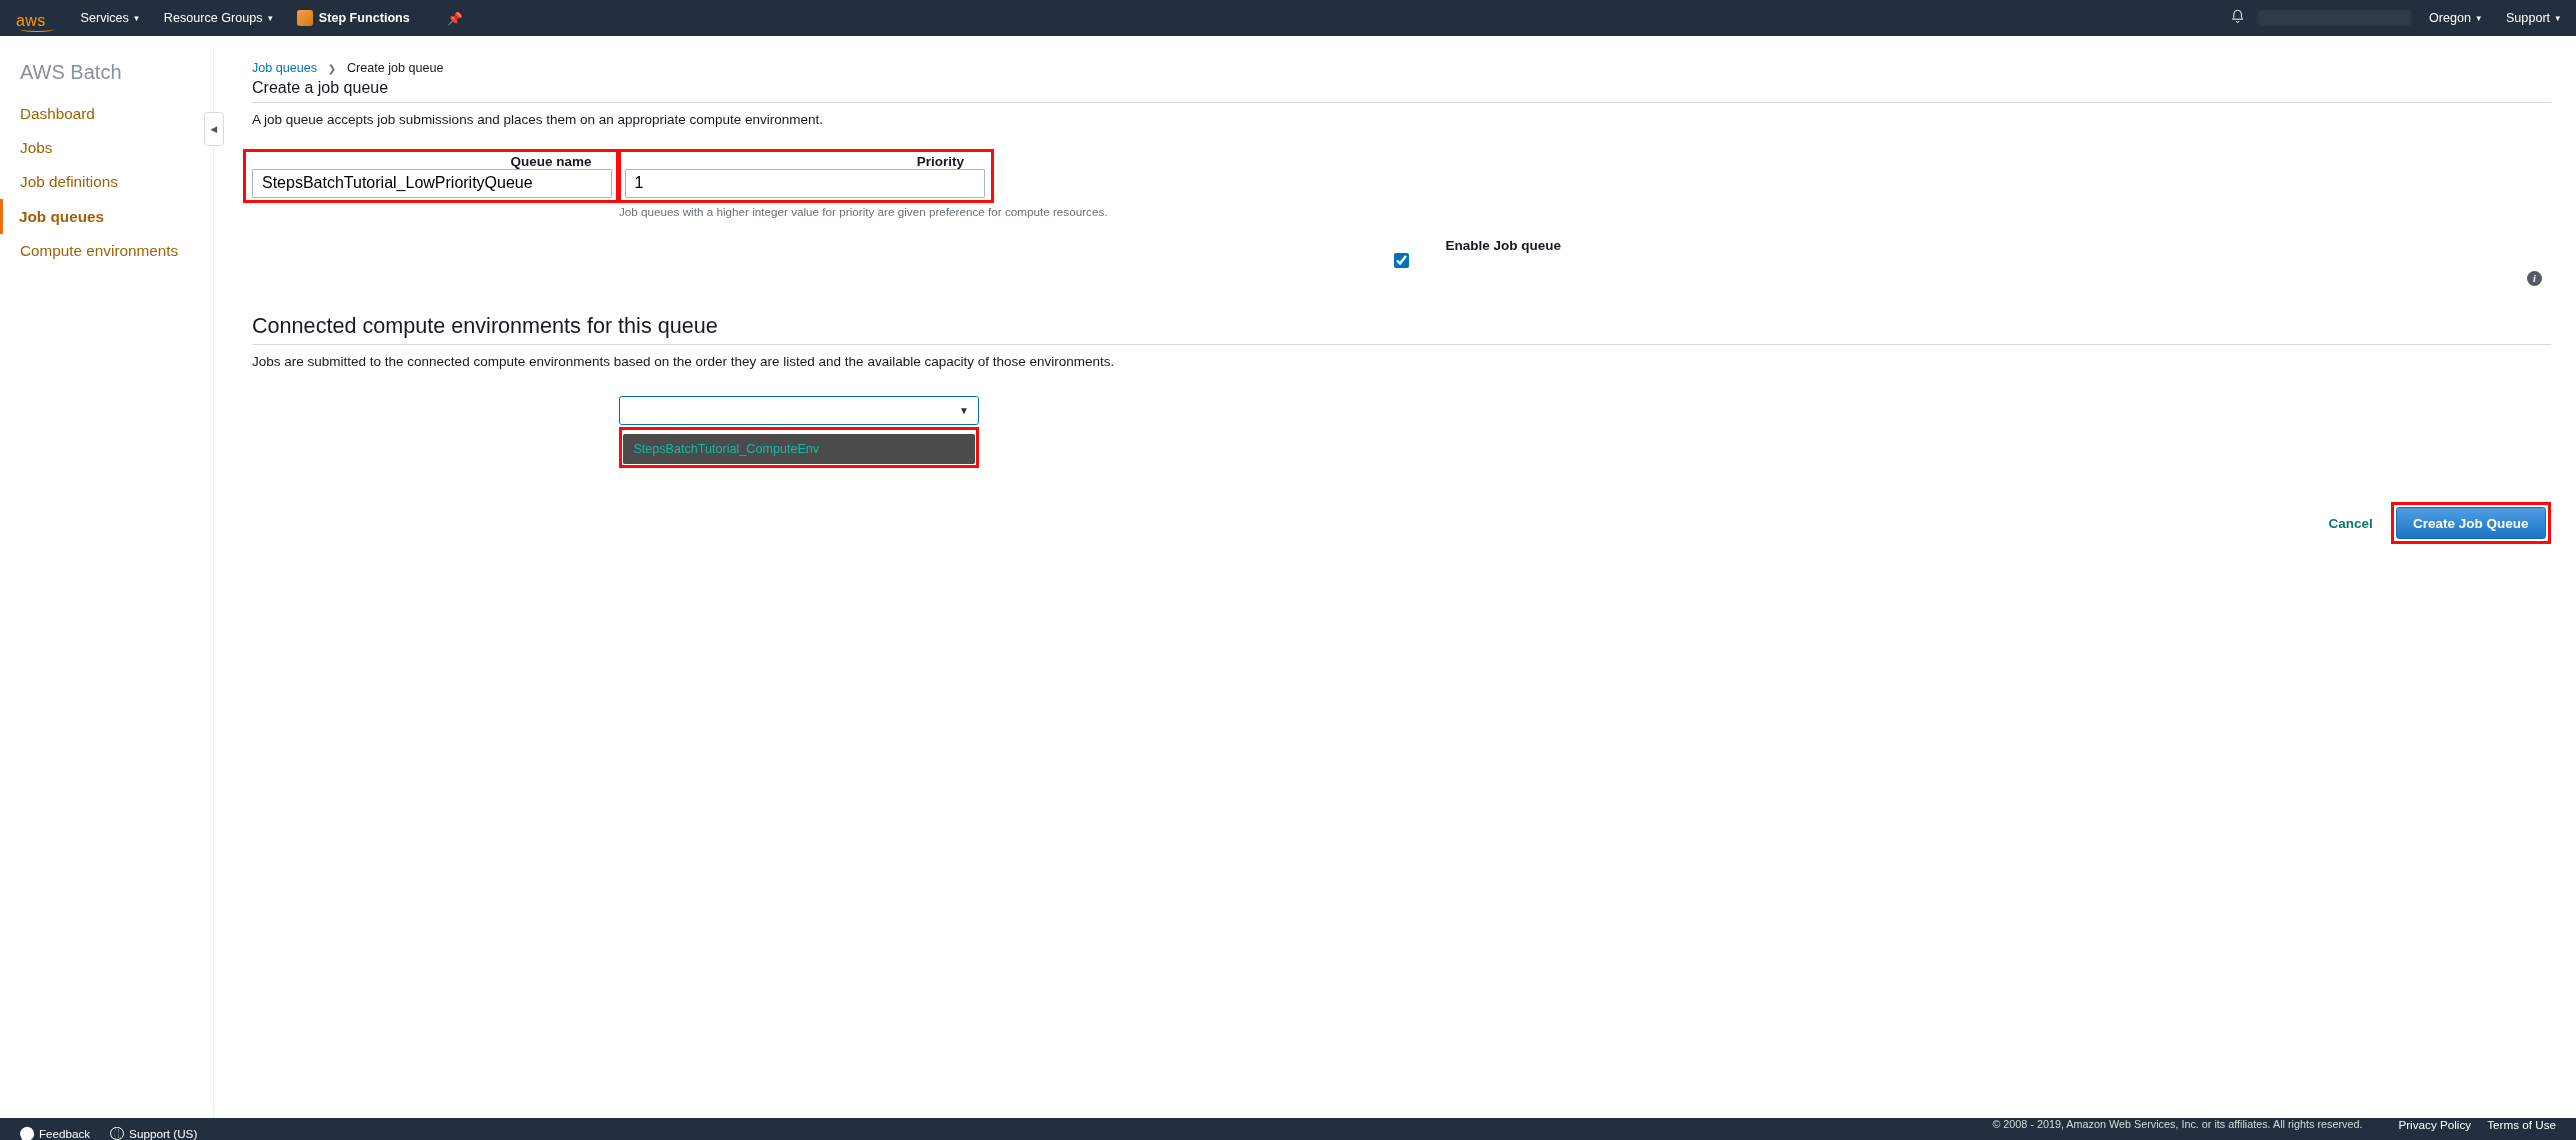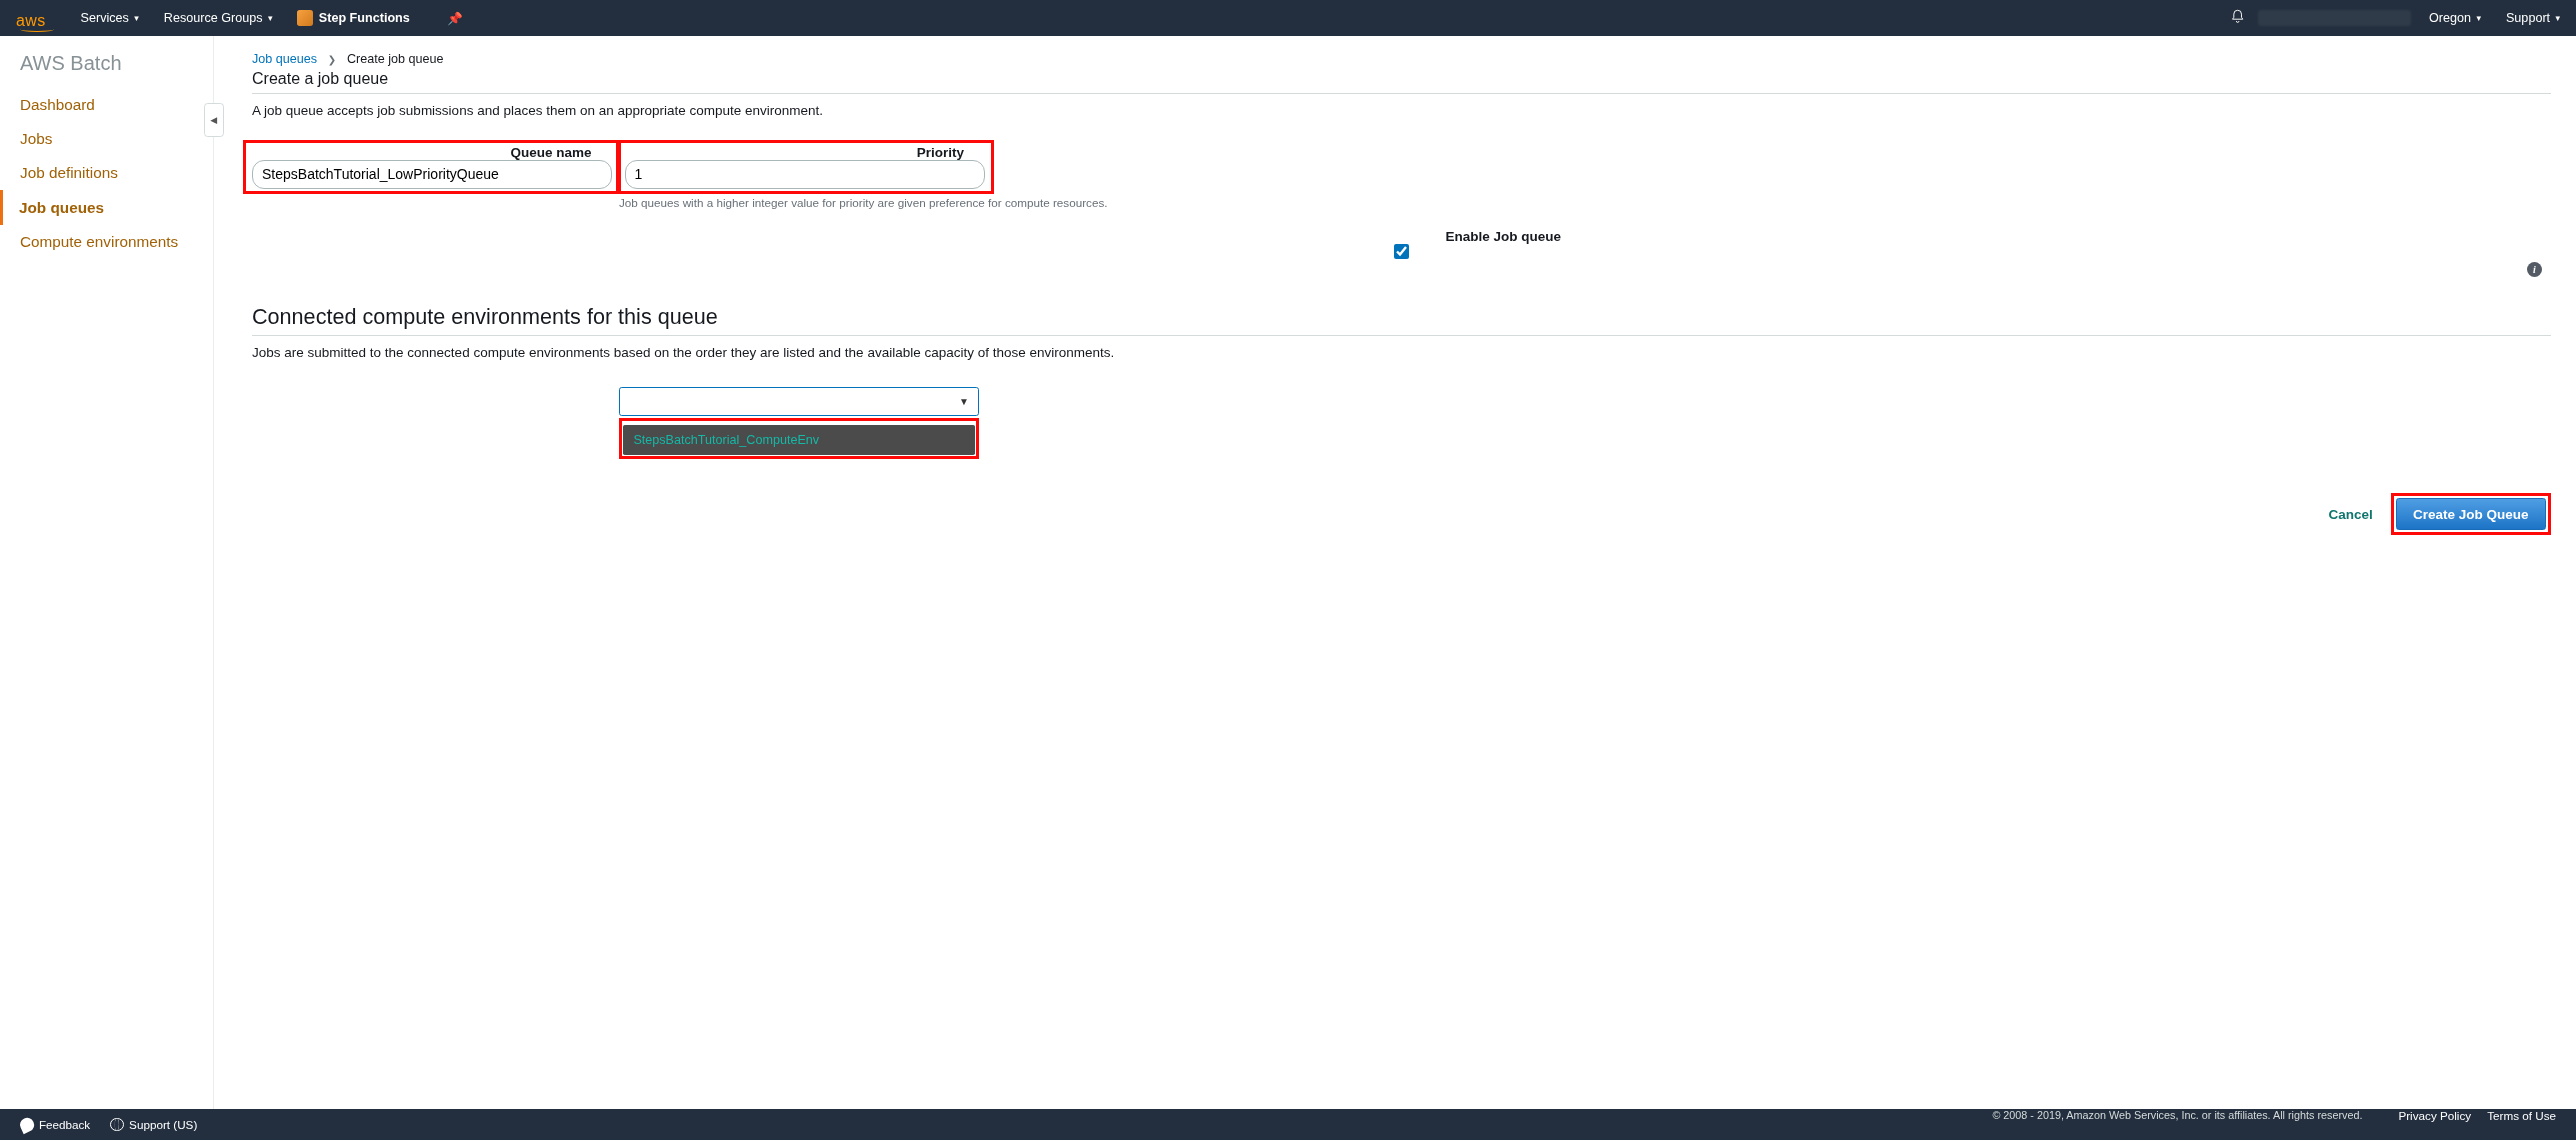--- a/index.html
+++ b/index.html
@@ -9,41 +9,41 @@
   .topnav .logo { color: #ff9900; font-weight: 400; font-size: 16px; letter-spacing: 0.4px; margin-right: 27px; margin-top: 8px; }
   .topnav .logo .smile { display:block; width:34px; height:5.4px; border-bottom:1.8px solid #ff9900; border-radius: 0 0 50% 50%; margin-top:-3.6px; margin-left:3.6px;}
   .topnav .navitem { display: flex; align-items: center; gap: 5.4px; margin-right: 25px; font-size: 12.6px; cursor: pointer; }
   .topnav .navitem .caret { font-size: 9px; }
   .topnav .spacer { flex: 1; }
   .topnav .icon-btn { margin: 0 12.6px; cursor: pointer; font-size: 14.4px; }
   .topnav .sf-icon { width: 16px; height: 16px; background: linear-gradient(135deg,#f8a13f,#d07a1e); border-radius: 2.7px; display:inline-block;}
   .topnav .pin-icon { font-size: 12.6px;}
   .topnav .blurred { width: 153px; height: 16px; background: rgba(255,255,255,0.06); border-radius: 2.7px; filter: blur(0.9px); margin-right: 18px;}
   
-  .main { display: flex; min-height: calc(100vh - 36px - 31px); }
+  .main { display: flex; min-height: calc(100vh - 36px - 31px); margin-top: 9px; }
   .sidebar { width: 214px; border-right: 0.9px solid #eaeded; padding: 16px 0 0 20px; position: relative; }
   .sidebar h2 { font-weight: 400; font-size: 20px; color: #879196; margin-bottom: 12.6px; }
   .sidebar ul { list-style: none; }
   .sidebar li { font-size: 15.3px; color: #a16207; padding: 7.2px 0; cursor: pointer; line-height: 1.3; }
   .sidebar li.active { font-weight: 700; border-left: 3.6px solid #ec7211; margin-left: -20px; padding-left: 16px; }
   .collapse-handle { position: absolute; top: 67px; right: -10.8px; width: 20px; height: 34px; background: #fff; border: 0.9px solid #d5dbdb; border-radius: 3.6px; display:flex; align-items:center; justify-content:center; cursor:pointer;}
   .collapse-handle span { font-size: 9px; color:#555;}
   .content { flex: 1; padding: 16px 25px 27px 38px; }
   .breadcrumb { font-size: 12.6px; margin-bottom: 3.6px; }
   .breadcrumb a { color: #0073bb; text-decoration: none; }
   .breadcrumb .sep { color: #687078; margin: 0 7.2px; font-size: 10px;}
   .breadcrumb .current { color: #16191f; }
   h1.page-title { font-size: 16px; font-weight: 400; margin: 1.8px 0 5.4px 0; }
   .rule { border: none; border-top: 0.9px solid #d5dbdb; margin: 5.4px 0 9px 0; }
   .desc { font-size: 13.5px; color: #16191f; margin-bottom: 21.6px; }
   .form-row { display: flex; align-items: center; margin-bottom: 23.4px; flex-direction: column; }
   .form-row .label-col { width: 351px; text-align: right; padding-right: 16px; font-weight: 700; font-size: 13.5px; }
   .form-row .input-col { flex: 0 0 auto; }
   .form-row .info-col { margin-left: auto; padding-right: 9px;}
-  input[type=text] { width: 360px; height: 29px; border: 0.9px solid #aab7b8; border-radius: 12px; padding: 3.6px 9px; font-size: 14px; }
+  input[type=text] { width: 360px; height: 29px; border: 0.9px solid #aab7b8; border-radius: 1px; padding: 3.6px 9px; font-size: 16px; }
   .helptext { font-size: 11.7px; color: #687078; margin: -16px 0 20px 367px; max-width: 557px; }
   .cb { width: 14.4px; height: 14.4px; accent-color: #0073bb; }
   .info-icon { display:inline-flex; width:15.3px; height:15.3px; border-radius:50%; background:#545b64; color:#fff; align-items:center; justify-content:center; font-size:10px; font-style:italic; font-family: Georgia, serif; font-weight:700;}
   h2.section-title { font-size: 21.6px; font-weight: 400; margin: 18px 0 3.6px 0; }
   .dropdown-wrap { margin-left: 367px; width: 360px; position: relative; }
   .dropdown { width: 100%; height: 29px; border: 0.9px solid #0073bb; border-radius: 2.7px; display:flex; align-items:center; justify-content:flex-end; padding: 0 9px; cursor:pointer; background:#fff;}
   .dropdown .arrow { font-size:10px; color:#333; }
   .dropdown-option { margin-top: 3.6px; background: #4b4b4b; color: #14b8a6; padding: 8px 10.8px; border-radius: 1.8px; font-size: 12.6px; cursor:pointer; }
   .hl-wrap { position: relative; display:inline-block; padding:5.4px 9px; }
   .hl-wrap::after { content:""; position:absolute; inset:0; border:3.6px solid #ff0808; pointer-events:none; }

